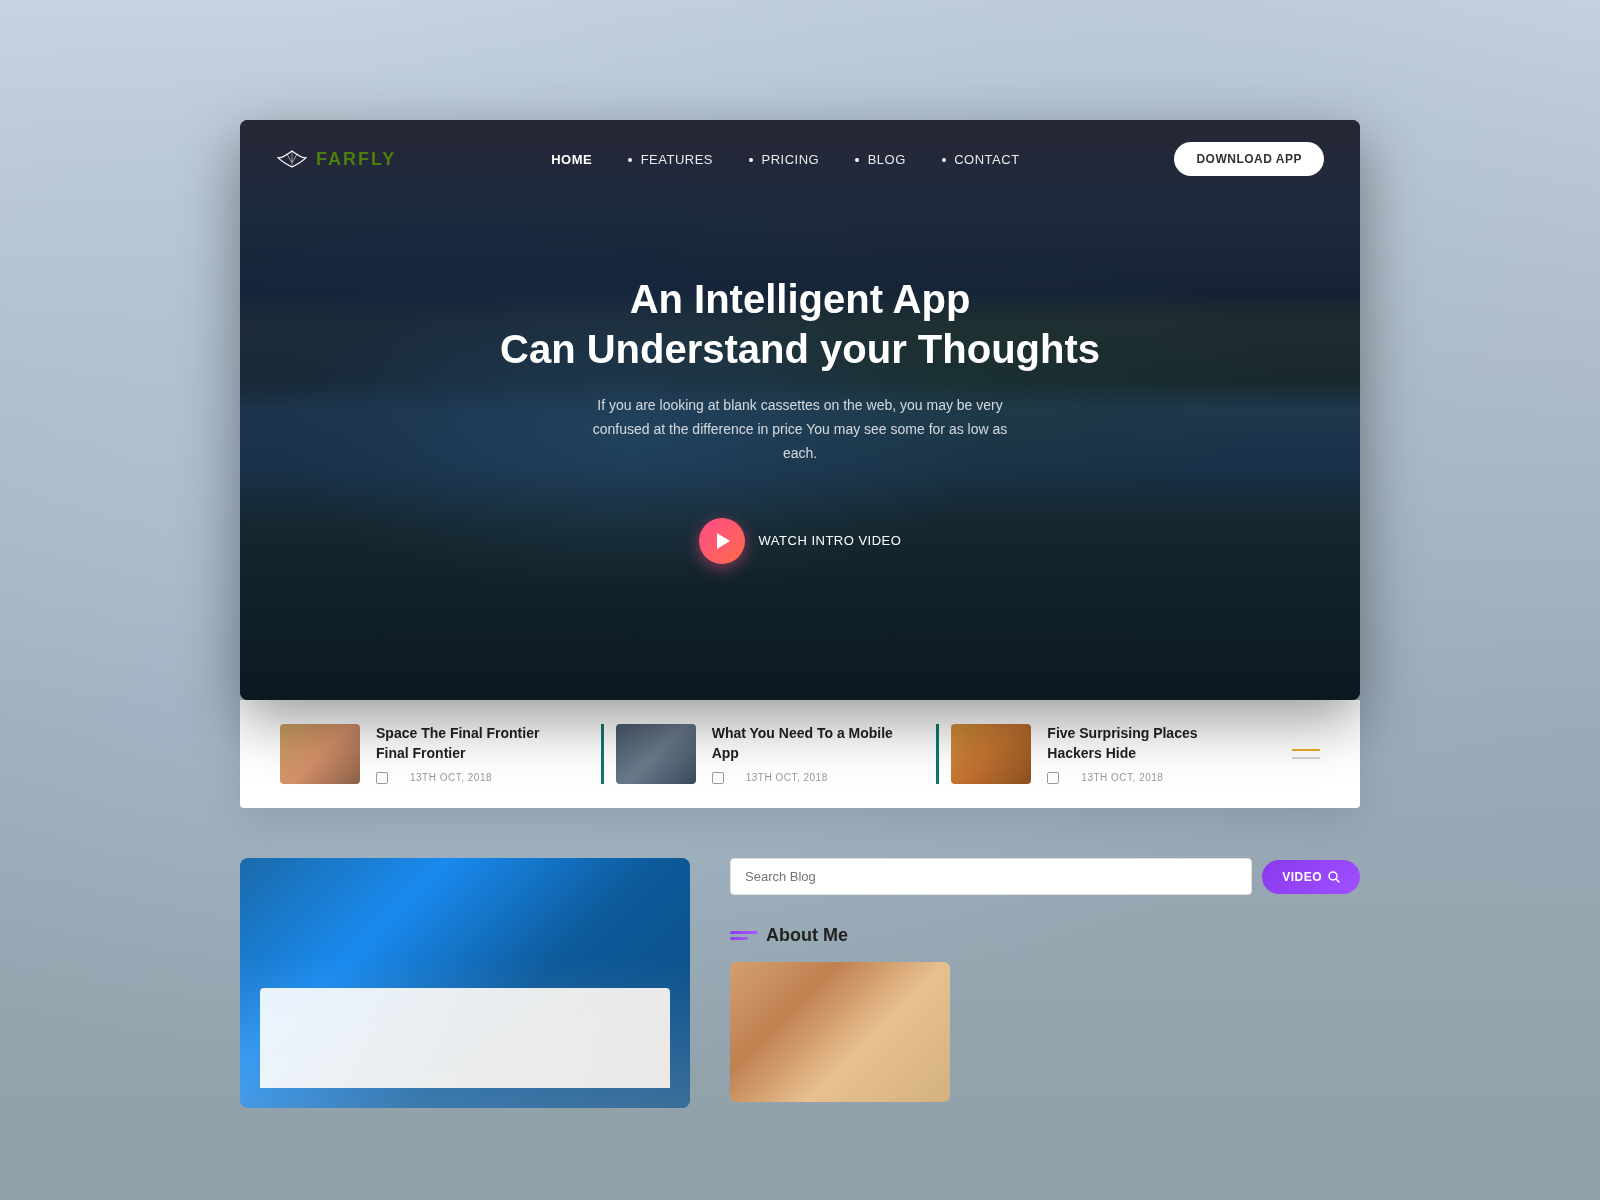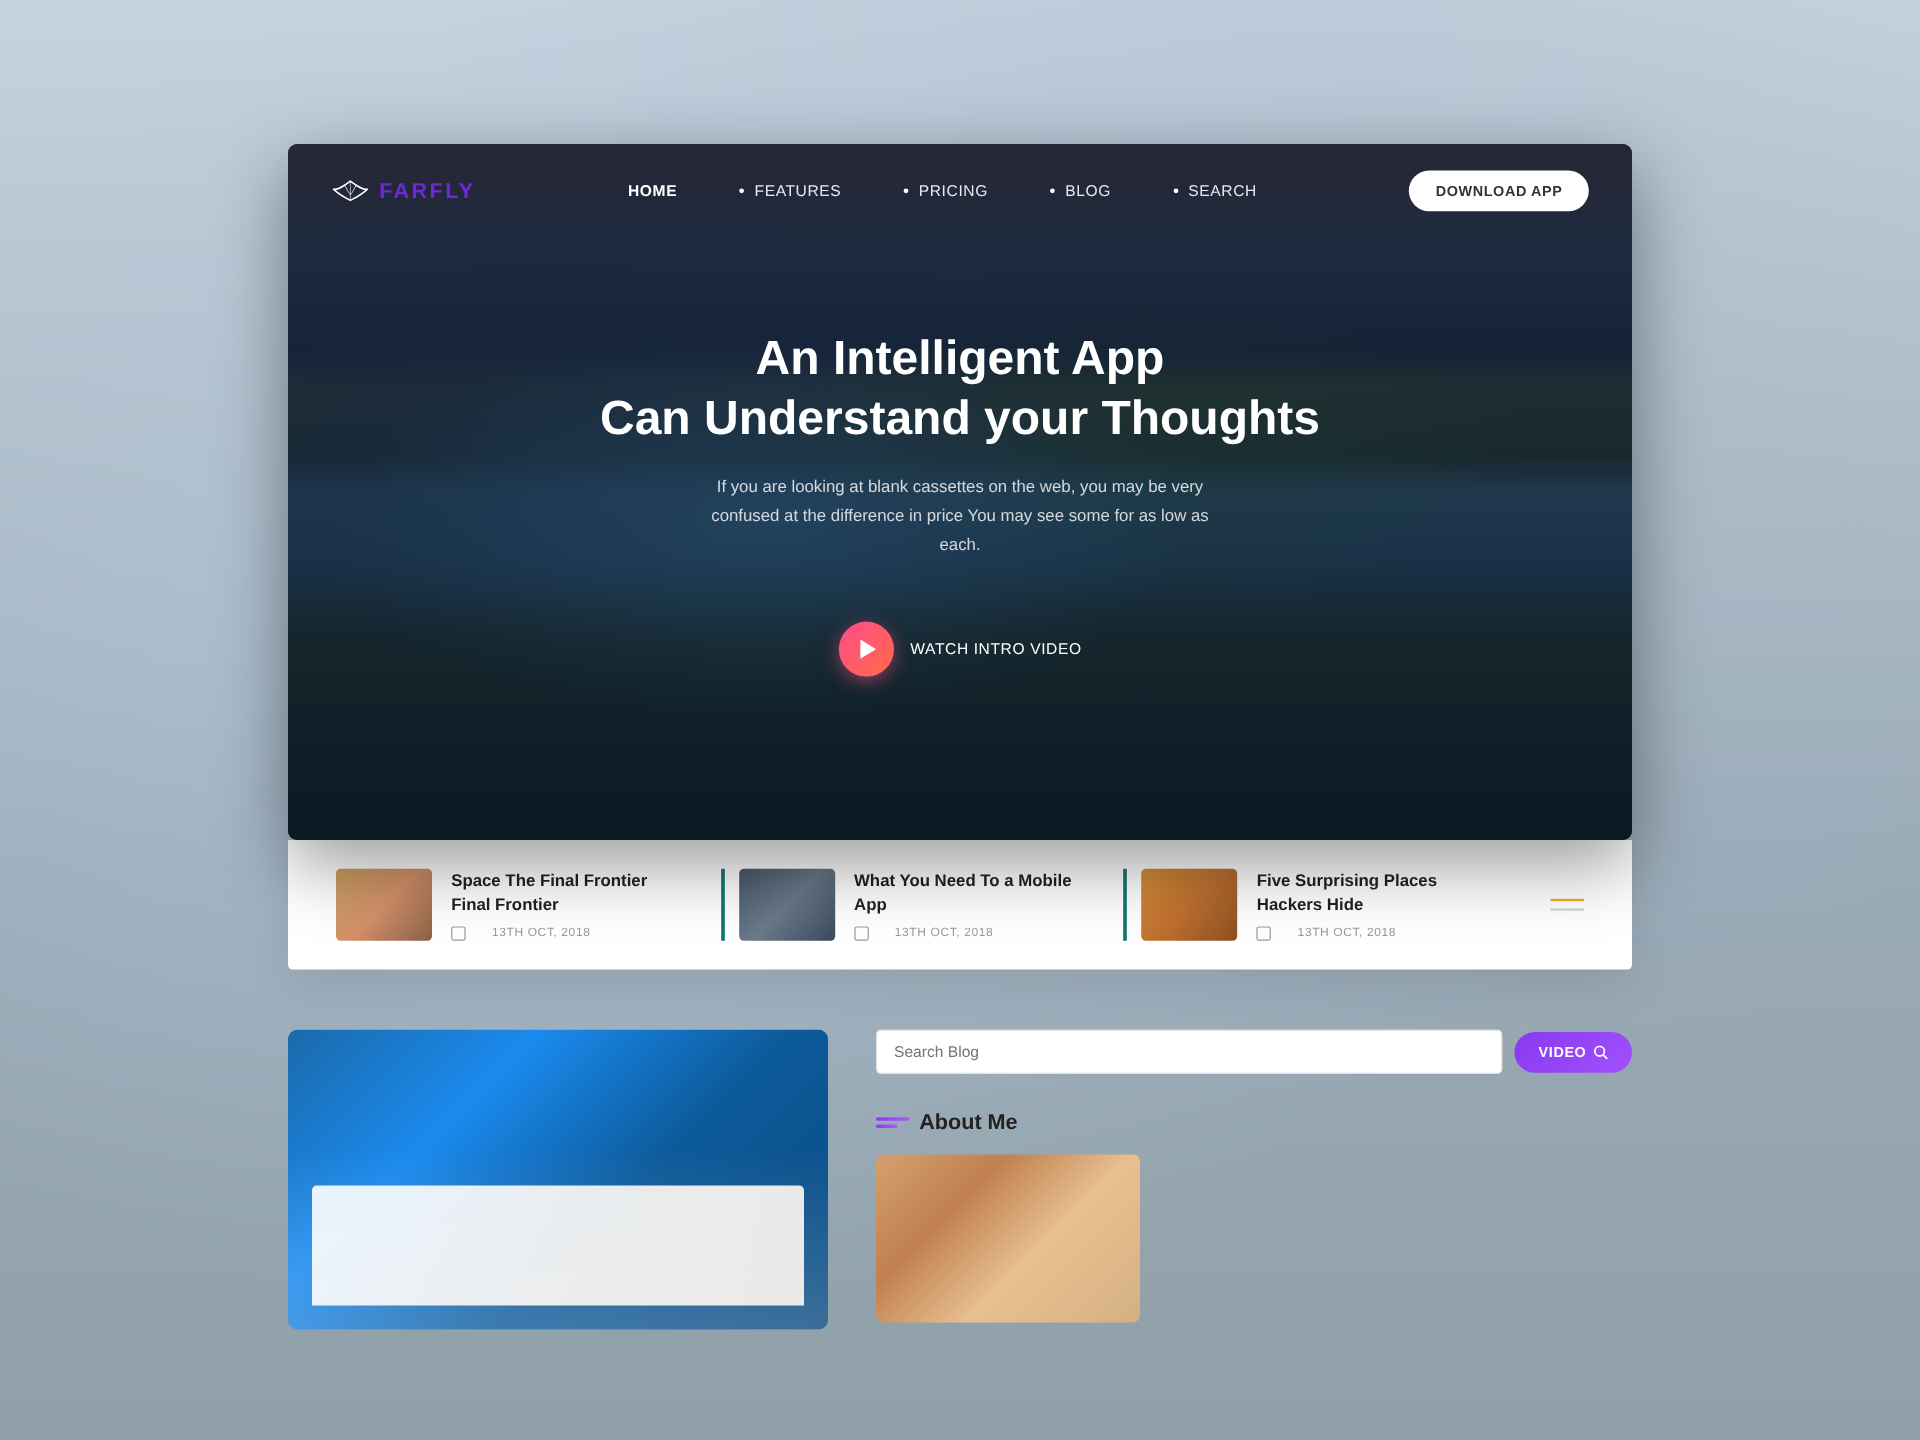--- a/index.html
+++ b/index.html
@@ -108,27 +108,27 @@
 
     .logo-icon {
       width: 32px;
       height: 20px;
     }
 
     .logo-text {
       font-size: 18px;
       font-weight: 600;
       letter-spacing: 2px;
-      color: #6d28d9;
+      color: #4d7c0f;
     }
 
     .nav-links {
       display: flex;
       align-items: center;
-      gap: 52px;
+      gap: 36px;
       list-style: none;
     }
 
     .nav-links a {
       color: rgba(255,255,255,0.9);
       text-decoration: none;
       font-size: 13px;
       font-weight: 500;
       letter-spacing: 0.5px;
       cursor: pointer;
@@ -479,21 +479,21 @@
           <li>
             <span class="nav-dot"></span>
             <a>PRICING</a>
           </li>
           <li>
             <span class="nav-dot"></span>
             <a>BLOG</a>
           </li>
           <li>
             <span class="nav-dot"></span>
-            <a>SEARCH</a>
+            <a>CONTACT</a>
           </li>
         </ul>
 
         <button class="download-btn">DOWNLOAD APP</button>
       </nav>
 
       <div class="hero-text-area">
         <h1 class="hero-title">An Intelligent App<br>Can Understand your Thoughts</h1>
         <p class="hero-subtitle">If you are looking at blank cassettes on the web, you may be very confused at the difference in price You may see some for as low as each.</p>
         <div class="hero-cta">

